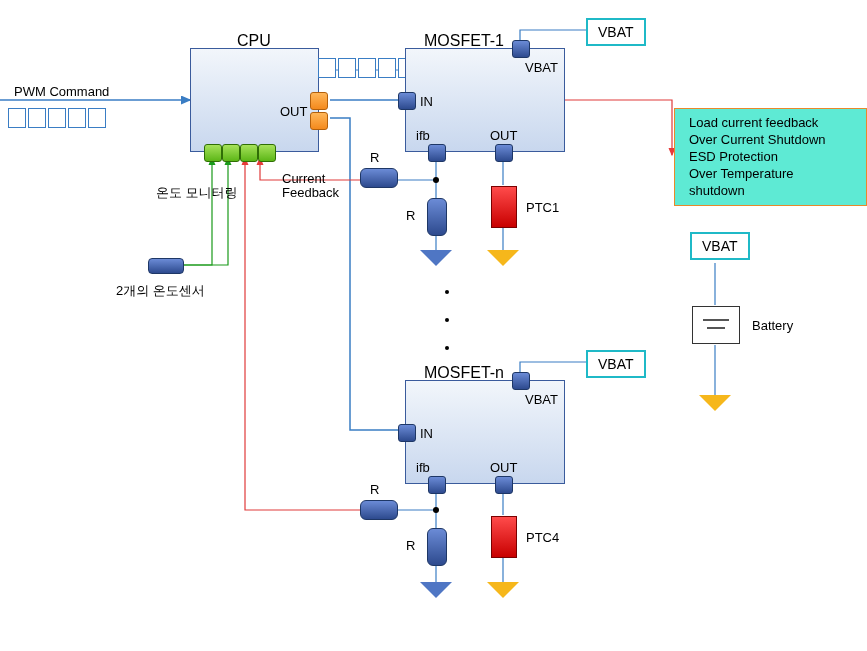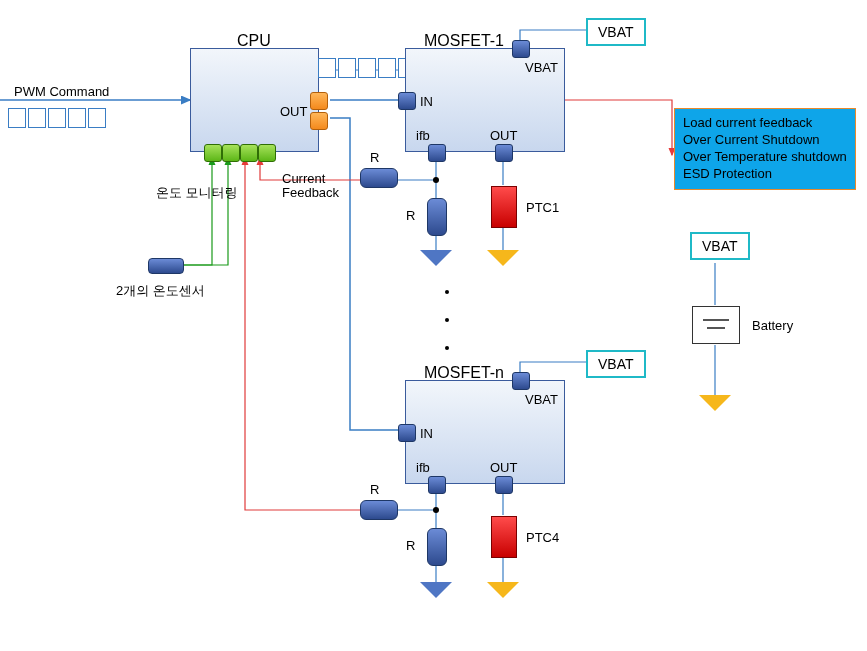--- a/index.html
+++ b/index.html
@@ -11,21 +11,21 @@
   .lbl{position:absolute;font-size:13px;color:#000;white-space:nowrap}
   .big-lbl{font-size:16px}
   .cap{position:absolute;background:linear-gradient(#6b8bd6,#2d4a8e);border:1px solid #1e3766;border-radius:6px}
   .r-lbl{position:absolute;font-size:13px}
   .triBlue{position:absolute;width:0;height:0;border-left:16px solid transparent;border-right:16px solid transparent;border-top:16px solid #4f76c4}
   .triBlue::after{content:"";position:absolute;left:-16px;top:-16px;width:0;height:0;border-left:16px solid transparent;border-right:16px solid transparent;border-top:16px solid transparent}
   .triY{position:absolute;width:0;height:0;border-left:16px solid transparent;border-right:16px solid transparent;border-top:16px solid #f6b71b}
   .pwm-boxes{position:absolute;display:flex}
   .pwm-boxes span{display:block;width:16px;height:18px;border:1px solid #3a7dc4;margin-right:2px;background:#fff}
   .vbatBox{position:absolute;border:2px solid #1fb9c7;background:#fff;padding:4px 10px;font-size:14px}
-  .feature{position:absolute;border:1.5px solid #e8892b;background:#0ea5e9;padding:6px 8px;font-size:13px;color:#000;line-height:1.3}
+  .feature{position:absolute;border:1.5px solid #e8892b;background:#5eead4;padding:6px 14px;font-size:13px;color:#000;line-height:1.3}
   .ptc{position:absolute;width:24px;height:40px;background:linear-gradient(#ff4b4b,#c80000);border:1px solid #7a0000}
   .battery{position:absolute;width:46px;height:36px;border:1.5px solid #333;background:#fff}
   .battery::before{content:"";position:absolute;left:10px;top:12px;width:26px;height:2px;background:#555}
   .battery::after{content:"";position:absolute;left:14px;top:20px;width:18px;height:2px;background:#555}
   svg.wires{position:absolute;left:0;top:0;width:867px;height:651px;pointer-events:none}
   .temp-sensor{position:absolute;width:34px;height:14px;background:linear-gradient(#6b8bd6,#2d4a8e);border:1px solid #1e3766;border-radius:4px}
   .dot{position:absolute;width:6px;height:6px;background:#000;border-radius:50%}
 </style>
 </head>
 <body>
@@ -142,22 +142,22 @@
   <div class="ptc" style="left:491px;top:186px"></div>
   <div class="lbl" style="left:526px;top:200px">PTC1</div>
   <div class="triY" style="left:487px;top:250px"></div>
 
   <div class="vbatBox" style="left:586px;top:18px">VBAT</div>
   <div class="vbatBox" style="left:586px;top:350px">VBAT</div>
 
   <div class="feature" style="left:674px;top:108px">
     <div>Load current feedback</div>
     <div>Over Current Shutdown</div>
+    <div>ESD Protection</div>
     <div>Over Temperature shutdown</div>
-    <div>ESD Protection</div>
   </div>
 
   <div class="dot" style="left:445px;top:290px;width:4px;height:4px"></div>
   <div class="dot" style="left:445px;top:318px;width:4px;height:4px"></div>
   <div class="dot" style="left:445px;top:346px;width:4px;height:4px"></div>
 
   <div class="lbl big-lbl" style="left:424px;top:364px">MOSFET-n</div>
   <div class="box" style="left:405px;top:380px;width:158px;height:102px"></div>
   <div class="pin" style="left:512px;top:372px"></div>
   <div class="lbl" style="left:525px;top:392px">VBAT</div>

